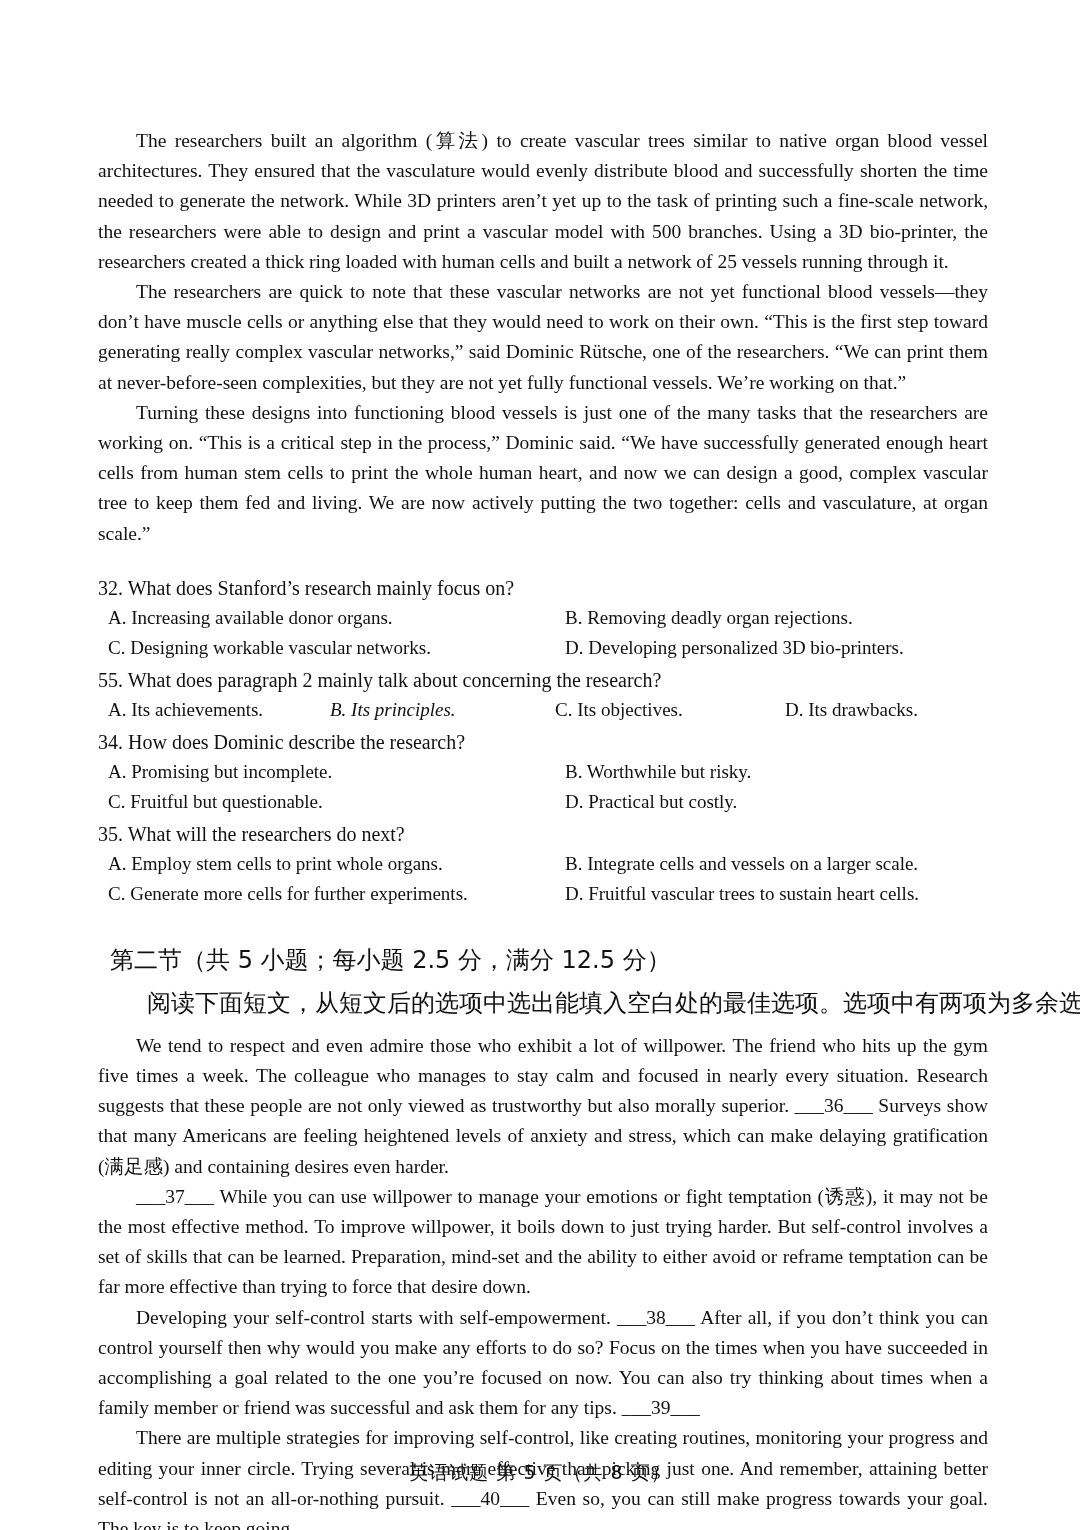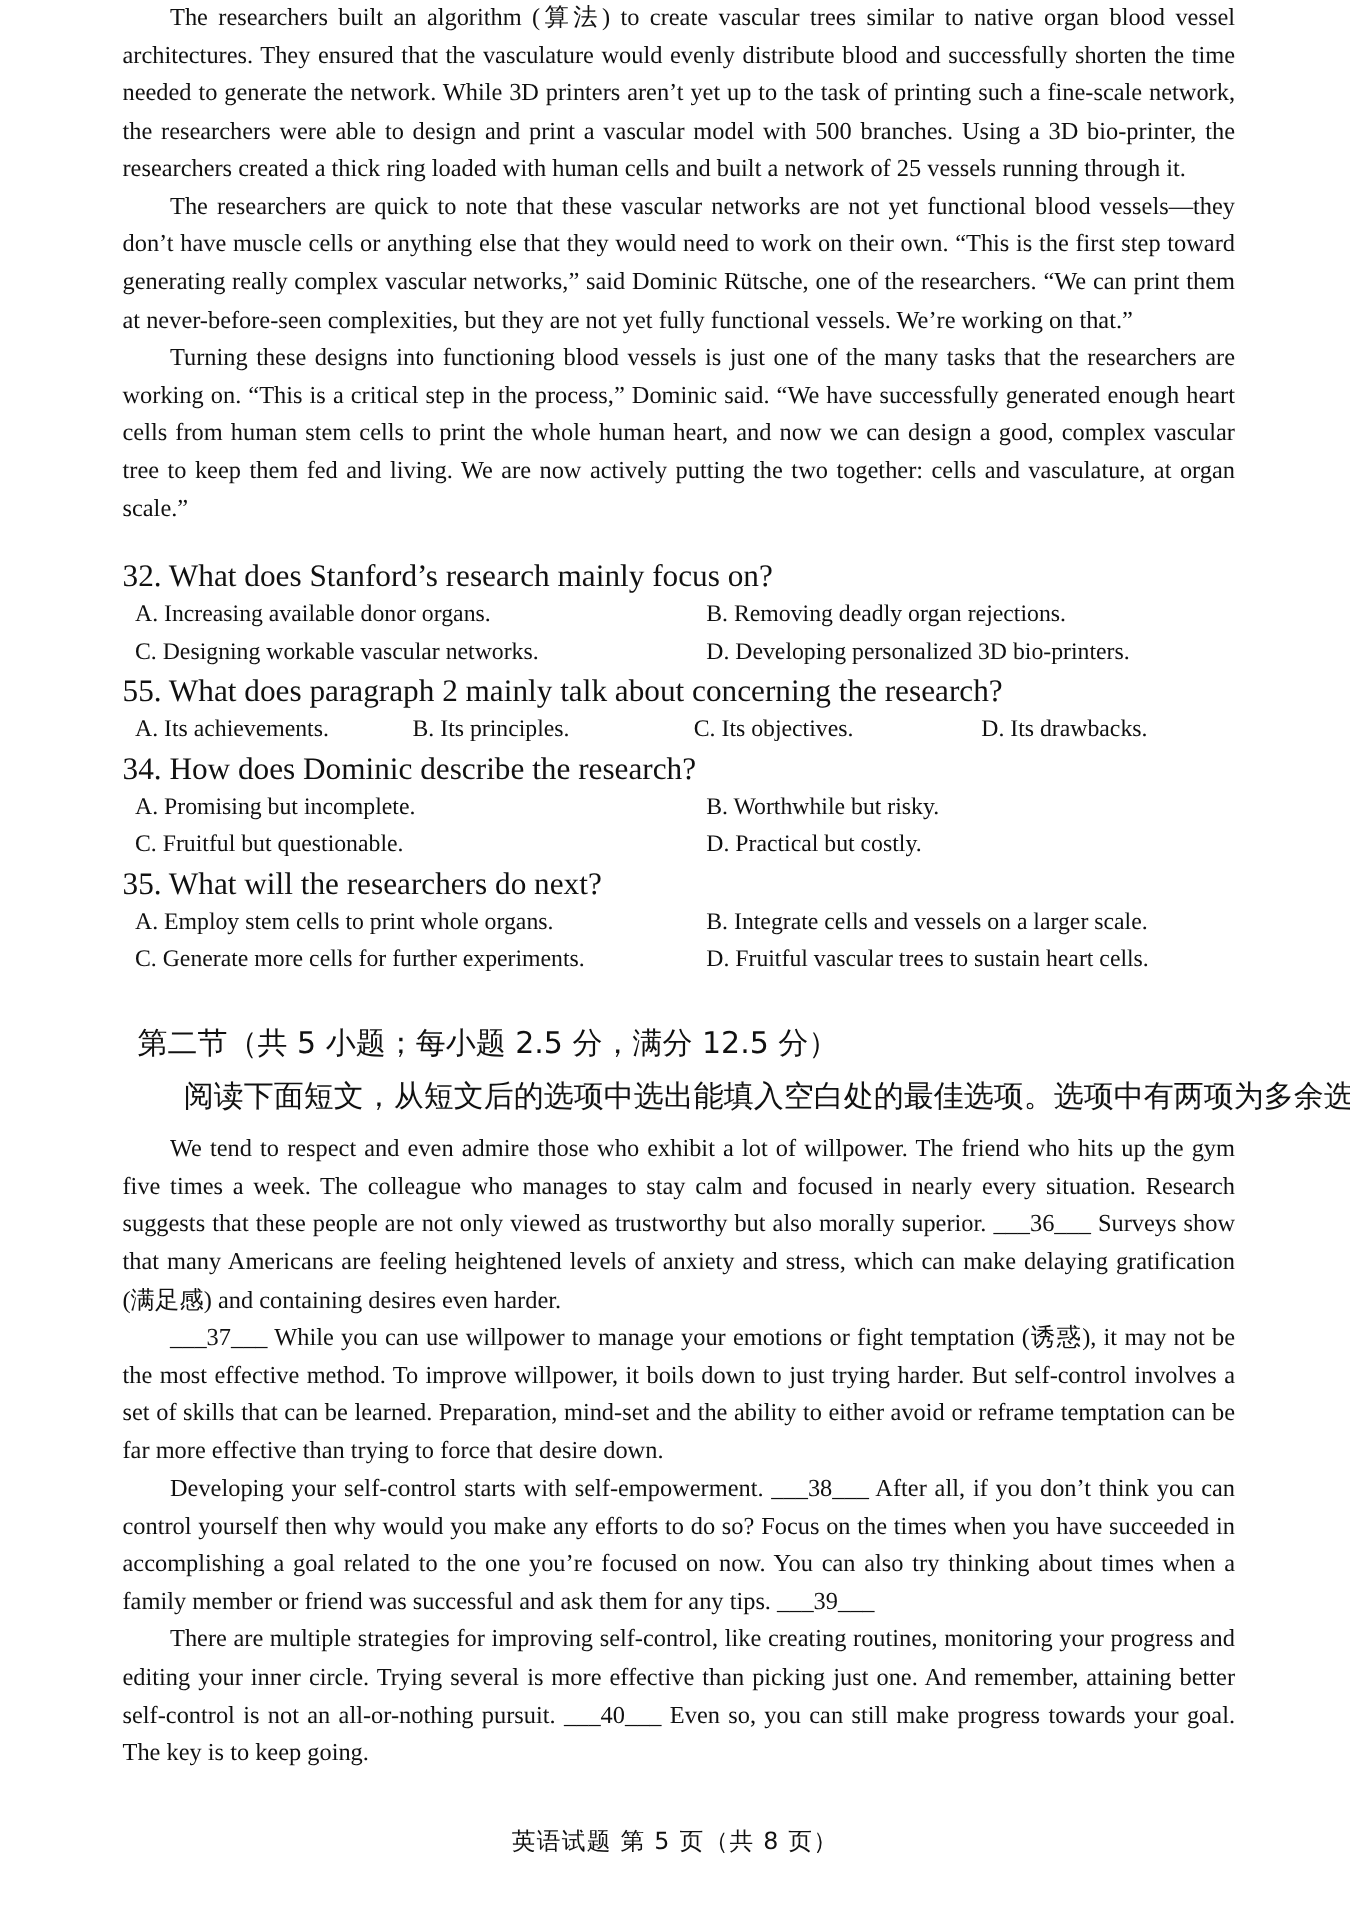--- a/index.html
+++ b/index.html
@@ -27,27 +27,27 @@
   
   .para {
     font-size: 19.5px;
     line-height: 30.2px;
     text-align: justify;
     text-justify: inter-word;
     text-indent: 38px;
     margin: 0;
     hyphens: none;
   }
-  .para-first { }
+  .para-first { margin-top: 126px; }
 
   
   .q-block { margin-top: 24px; }
 
   .q-stem {
-    font-size: 25px;
+    font-size: 20px;
     line-height: 30px;
     margin: 0;
     text-indent: 0;
     white-space: nowrap;
   }
 
   .opt-row {
     display: flex;
     font-size: 19px;
     line-height: 30px;
@@ -55,21 +55,21 @@
   }
   .opt-row .opt {
     flex: 0 0 auto;
   }
   
   .opt-row.two .opt:nth-child(1) { width: 457px; padding-left: 10px; }
   .opt-row.two .opt:nth-child(2) { width: 430px; }
 
   
   .opt-row.four .opt:nth-child(1) { width: 222px; padding-left: 10px; }
-  .opt-row.four .opt:nth-child(2) { width: 225px; }
+  .opt-row.four .opt:nth-child(2) { width: 225px; font-style: italic; }
   .opt-row.four .opt:nth-child(3) { width: 230px; }
   .opt-row.four .opt:nth-child(4) { width: 200px; }
 
   
   .cn {
     font-family: "DejaVu Sans", "Liberation Sans", sans-serif;
     font-size: 24px;
     line-height: 31px;
     margin: 12px;
     white-space: nowrap;

